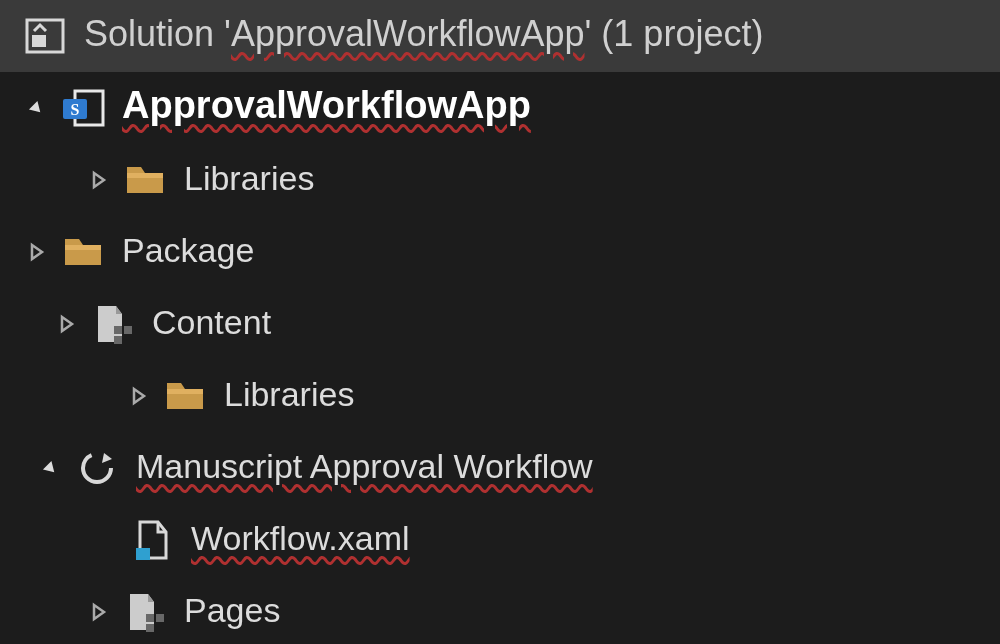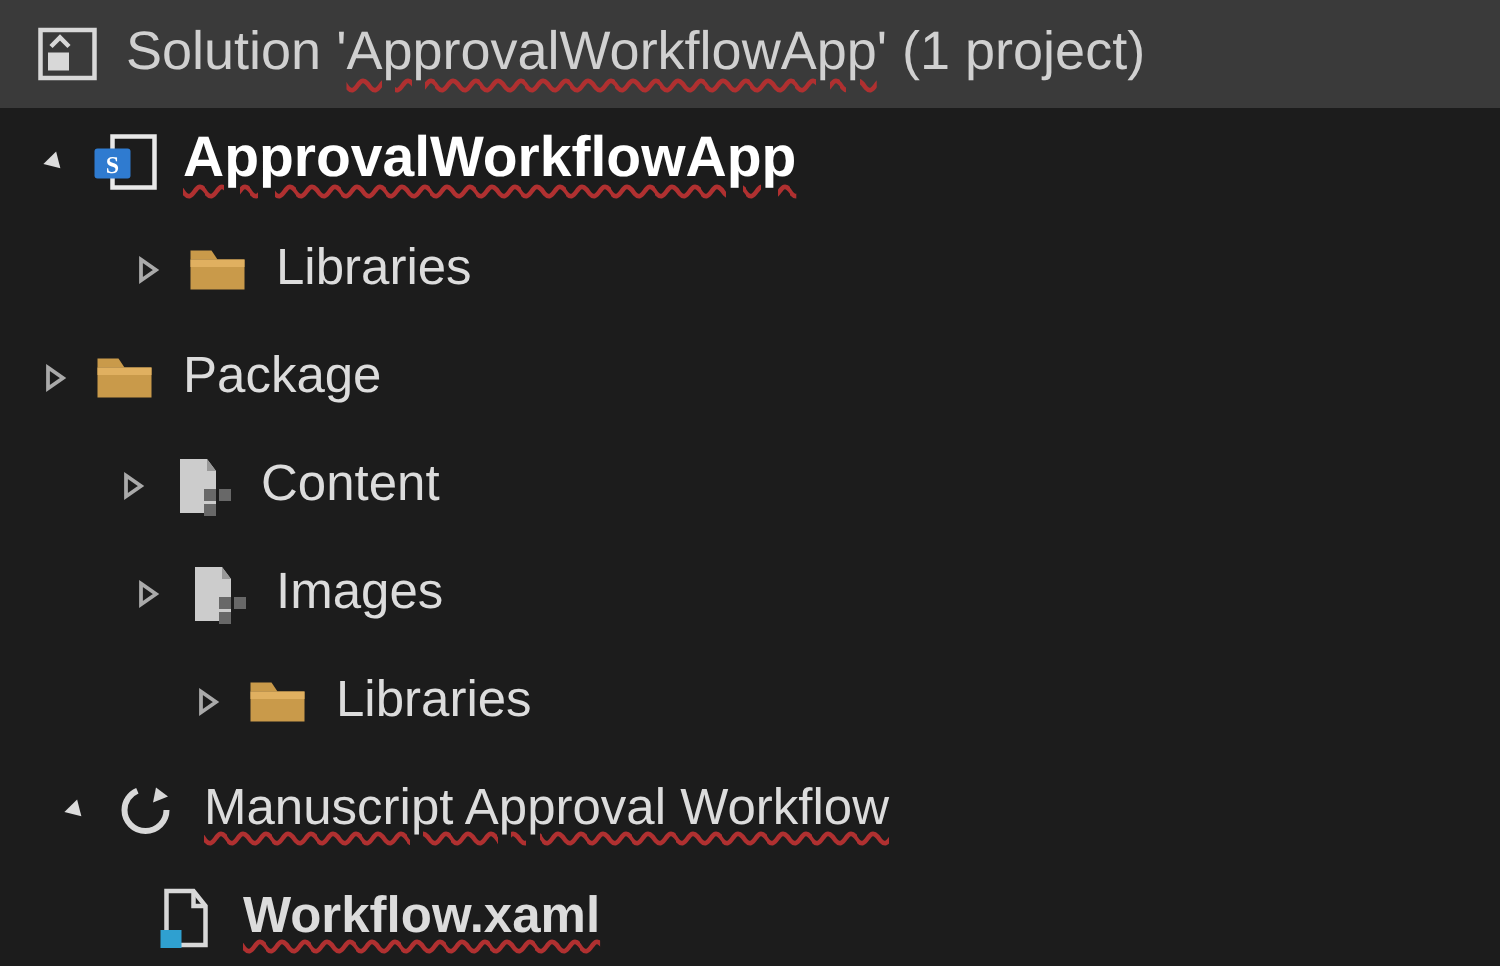--- a/index.html
+++ b/index.html
@@ -120,106 +120,89 @@
         </span>
         <span class="icon">
           <svg width="40" height="34" viewBox="0 0 40 34">
             <path d="M2 10 L2 30 L38 30 L38 10 Z" fill="#c99a4a"></path>
             <path d="M2 10 L2 4 L16 4 L20 10 Z" fill="#c99a4a"></path>
             <rect x="2" y="10" width="36" height="5" fill="#e0b060"></rect>
           </svg>
         </span>
         <span class="label">Package</span>
       </div>
-      <div class="row" style="padding-left: 72px;">
+      <div class="row" style="padding-left: 50px;">
         <span class="expander">
           <svg width="20" height="20" viewBox="0 0 20 20">
             <path d="M6 3 L16 10 L6 17 Z" fill="none" stroke="#aaaaaa" stroke-width="2.5"></path>
           </svg>
         </span>
         <span class="icon">
           <svg width="42" height="40" viewBox="0 0 42 40">
             <path d="M6 2 L24 2 L30 10 L30 38 L6 38 Z" fill="#cccccc"></path>
             <path d="M24 2 L24 10 L30 10 Z" fill="#999"></path>
             <rect x="22" y="22" width="8" height="8" fill="#686868"></rect>
             <rect x="32" y="22" width="8" height="8" fill="#686868"></rect>
             <rect x="22" y="32" width="8" height="8" fill="#686868"></rect>
           </svg>
         </span>
         <span class="label">Content</span>
       </div>
+      <div class="row" style="padding-left: 82px; margin-left: 40px;">
+        <span class="expander">
+          <svg width="20" height="20" viewBox="0 0 20 20">
+            <path d="M6 3 L16 10 L6 17 Z" fill="none" stroke="#aaaaaa" stroke-width="2.5"></path>
+          </svg>
+        </span>
+        <span class="icon">
+          <svg width="40" height="34" viewBox="0 0 40 34">
+            <path d="M2 10 L2 30 L38 30 L38 10 Z" fill="#c99a4a"></path>
+            <path d="M2 10 L2 4 L16 4 L20 10 Z" fill="#c99a4a"></path>
+            <rect x="2" y="10" width="36" height="5" fill="#e0b060"></rect>
+          </svg>
+        </span>
+        <span class="label">Libraries</span>
+      </div>
+      <div class="row" style="padding-left: 34px;">
+        <span class="expander">
+          <svg width="20" height="20" viewBox="0 0 20 20">
+            <path d="M4 6 L16 6 L10 16 Z" fill="#dcdcdc" transform="rotate(-45 10 10)"></path>
+          </svg>
+        </span>
+        <span class="icon">
+          <svg width="38" height="38" viewBox="0 0 38 38">
+            <circle cx="19" cy="19" r="14" fill="none" stroke="#d8d8d8" stroke-width="4" stroke-dasharray="60 30"></circle>
+            <path d="M26 4 L34 10 L24 14 Z" fill="#d8d8d8"></path>
+          </svg>
+        </span>
+        <span class="label spell">Manuscript Approval Workflow</span>
+      </div>
+      <div class="row" style="padding-left: 89px;">
+        <span class="expander"></span>
+        <span class="icon">
+          <svg width="40" height="40" viewBox="0 0 40 40">
+            <path d="M8 2 L26 2 L34 12 L34 38 L8 38 Z" fill="none" stroke="#d8d8d8" stroke-width="3"></path>
+            <path d="M26 2 L26 12 L34 12" fill="none" stroke="#d8d8d8" stroke-width="3"></path>
+            <rect x="4" y="28" width="14" height="12" fill="#2fa0d0"></rect>
+          </svg>
+        </span>
+        <span class="label spell">Workflow.xaml</span>
+      </div>
       <div class="row" style="padding-left: 82px;">
         <span class="expander">
           <svg width="20" height="20" viewBox="0 0 20 20">
             <path d="M6 3 L16 10 L6 17 Z" fill="none" stroke="#aaaaaa" stroke-width="2.5"></path>
           </svg>
         </span>
         <span class="icon">
           <svg width="42" height="40" viewBox="0 0 42 40">
             <path d="M6 2 L24 2 L30 10 L30 38 L6 38 Z" fill="#cccccc"></path>
             <path d="M24 2 L24 10 L30 10 Z" fill="#999"></path>
             <rect x="22" y="22" width="8" height="8" fill="#686868"></rect>
             <rect x="32" y="22" width="8" height="8" fill="#686868"></rect>
             <rect x="22" y="32" width="8" height="8" fill="#686868"></rect>
           </svg>
         </span>
-        <span class="label">Images</span>
-      </div>
-      <div class="row" style="padding-left: 82px; margin-left: 40px;">
-        <span class="expander">
-          <svg width="20" height="20" viewBox="0 0 20 20">
-            <path d="M6 3 L16 10 L6 17 Z" fill="none" stroke="#aaaaaa" stroke-width="2.5"></path>
-          </svg>
-        </span>
-        <span class="icon">
-          <svg width="40" height="34" viewBox="0 0 40 34">
-            <path d="M2 10 L2 30 L38 30 L38 10 Z" fill="#c99a4a"></path>
-            <path d="M2 10 L2 4 L16 4 L20 10 Z" fill="#c99a4a"></path>
-            <rect x="2" y="10" width="36" height="5" fill="#e0b060"></rect>
-          </svg>
-        </span>
-        <span class="label">Libraries</span>
-      </div>
-      <div class="row" style="padding-left: 34px;">
-        <span class="expander">
-          <svg width="20" height="20" viewBox="0 0 20 20">
-            <path d="M4 6 L16 6 L10 16 Z" fill="#dcdcdc" transform="rotate(-45 10 10)"></path>
-          </svg>
-        </span>
-        <span class="icon">
-          <svg width="38" height="38" viewBox="0 0 38 38">
-            <circle cx="19" cy="19" r="14" fill="none" stroke="#d8d8d8" stroke-width="4" stroke-dasharray="60 30"></circle>
-            <path d="M26 4 L34 10 L24 14 Z" fill="#d8d8d8"></path>
-          </svg>
-        </span>
-        <span class="label spell">Manuscript Approval Workflow</span>
-      </div>
-      <div class="row" style="padding-left: 60px; font-weight: bold;">
-        <span class="expander"></span>
-        <span class="icon">
-          <svg width="40" height="40" viewBox="0 0 40 40">
-            <path d="M8 2 L26 2 L34 12 L34 38 L8 38 Z" fill="none" stroke="#d8d8d8" stroke-width="3"></path>
-            <path d="M26 2 L26 12 L34 12" fill="none" stroke="#d8d8d8" stroke-width="3"></path>
-            <rect x="4" y="28" width="14" height="12" fill="#2fa0d0"></rect>
-          </svg>
-        </span>
-        <span class="label spell">Workflow.xaml</span>
-      </div>
-      <div class="row" style="padding-left: 82px;">
-        <span class="expander">
-          <svg width="20" height="20" viewBox="0 0 20 20">
-            <path d="M6 3 L16 10 L6 17 Z" fill="none" stroke="#aaaaaa" stroke-width="2.5"></path>
-          </svg>
-        </span>
-        <span class="icon">
-          <svg width="42" height="40" viewBox="0 0 42 40">
-            <path d="M6 2 L24 2 L30 10 L30 38 L6 38 Z" fill="#cccccc"></path>
-            <path d="M24 2 L24 10 L30 10 Z" fill="#999"></path>
-            <rect x="22" y="22" width="8" height="8" fill="#686868"></rect>
-            <rect x="32" y="22" width="8" height="8" fill="#686868"></rect>
-            <rect x="22" y="32" width="8" height="8" fill="#686868"></rect>
-          </svg>
-        </span>
         <span class="label">Pages</span>
       </div>
     </div>
 
 </div>
 
 </body></html>

